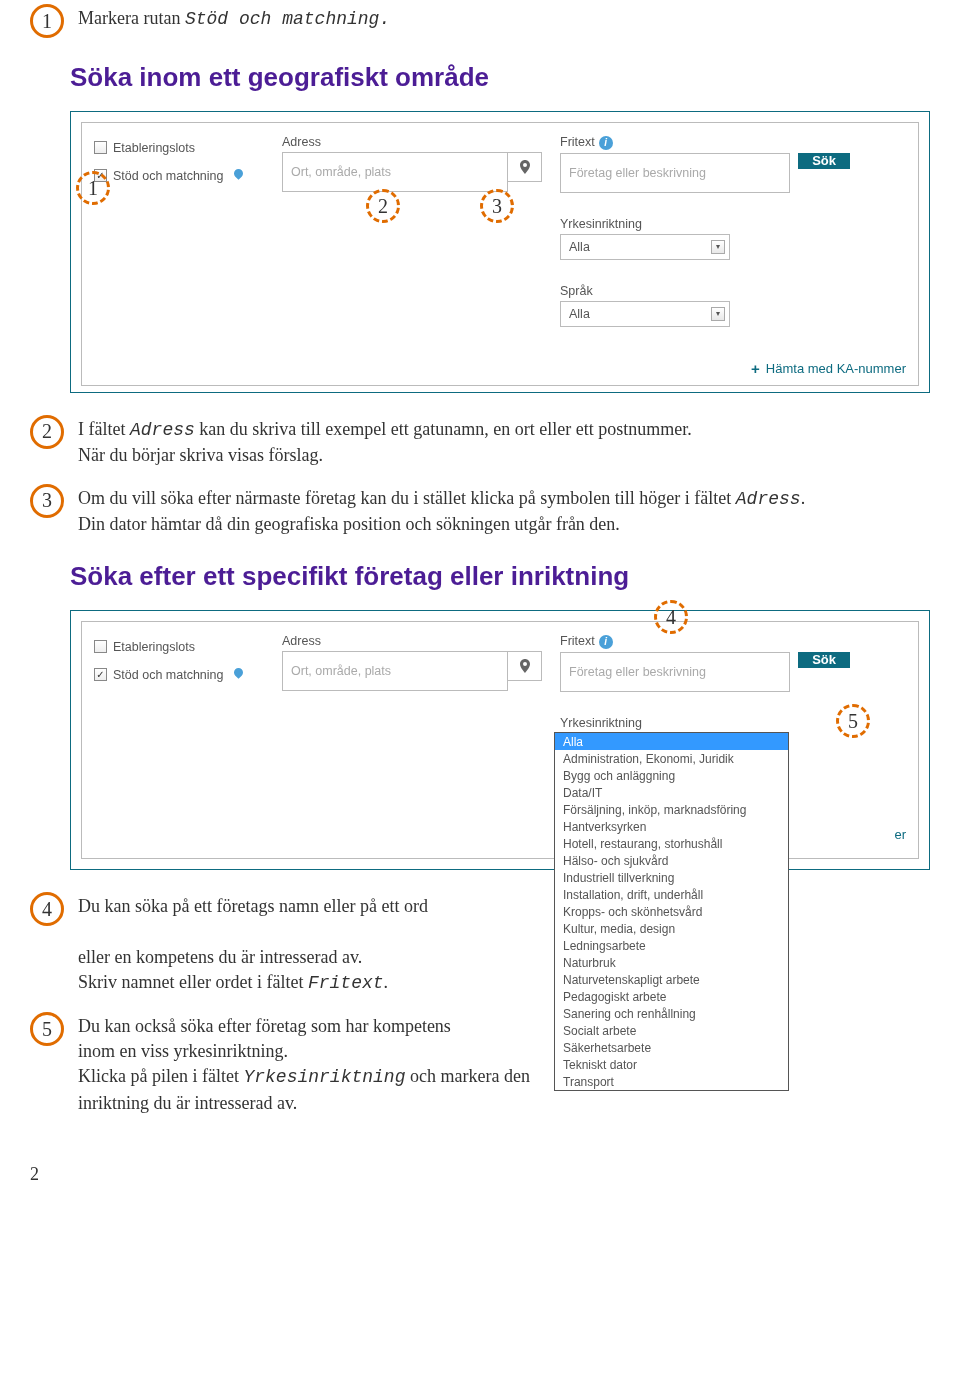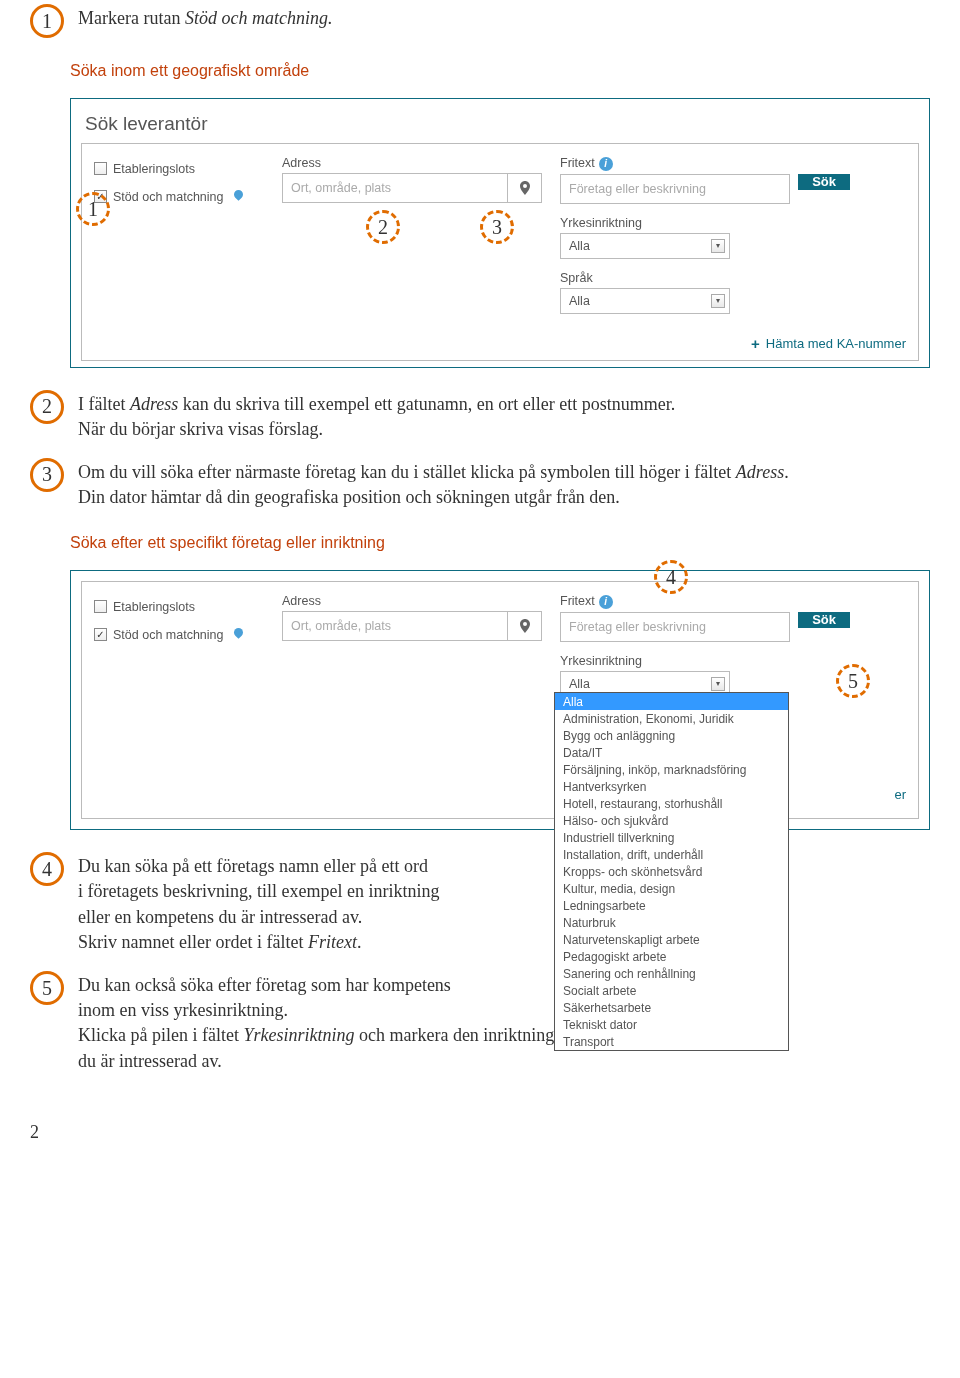--- a/index.html
+++ b/index.html
@@ -32,38 +32,38 @@
     width: 34px;
     height: 34px;
     border: 3px dashed #e06c00;
     border-radius: 50%;
     font-size: 20px;
     color: #333;
     font-family: Georgia, serif;
     flex-shrink: 0;
   }
   .section-heading {
-    color: #c2410c;
+    color: #4c1d95;
     font-family: Arial, sans-serif;
-    font-size: 16px;
-    font-weight: normal;
+    font-size: 26px;
+    font-weight: bold;
     margin: 24px 0 18px 40px;
   }
   .body-row {
     display: flex;
     align-items: flex-start;
     gap: 14px;
     margin: 0 0 16px 0;
   }
   .body-text {
     font-size: 18px;
     line-height: 1.4;
     padding-top: 2px;
   }
-  .body-text .italic { font-style: italic; }
+  .body-text .italic { font-style: italic; font-family: Liberation Mono, monospace; }
   .panel {
     border: 1px solid #0d6b80;
     background: #fff;
     margin: 0 0 22px 40px;
     padding: 10px 10px 6px 10px;
     font-family: Arial, sans-serif;
     font-size: 13px;
     color: #444;
     position: relative;
   }
@@ -105,21 +105,21 @@
   }
   .lbl {
     font-size: 12.5px;
     color: #555;
     display: block;
     margin-bottom: 3px;
   }
   .col-addr { flex: 1; max-width: 260px; }
   .input-group { display: flex; }
   .text-input {
-    height: 30px;
+    height: 40px;
     border: 1px solid #bbb;
     padding: 0 8px;
     font-size: 12.5px;
     color: #aaa;
     display: flex;
     align-items: center;
     background: #fff;
     flex: 1;
   }
   .pin-btn {
@@ -157,21 +157,21 @@
   }
   .tri {
     font-size: 8px;
     border: 1px solid #aaa;
     width: 14px; height: 14px;
     display: inline-flex;
     align-items: center;
     justify-content: center;
     background: linear-gradient(#fff,#e8e8e8);
   }
-  .field-block { margin-bottom: 12px; }
+  .field-block { margin-bottom: 24px; }
   .ka-link {
     position: absolute;
     right: 12px;
     bottom: 8px;
     font-size: 13px;
     color: #0d6b80;
     display: flex;
     align-items: center;
     gap: 6px;
   }
@@ -228,21 +228,20 @@
 <div class="body-row" style="margin-top:4px;">
   <span class="step-circle">1</span>
   <div class="body-text">
     <span>Markera rutan </span><span class="italic">Stöd och matchning.</span>
   </div>
 </div>
 
 <h2 class="section-heading">Söka inom ett geografiskt område</h2>
 
 <div class="panel">
-  <div class="panel-title">Sök leverantör</div>
   <div class="panel-inner">
     <div class="form-row">
       <div class="col-checks">
         <div class="check-item">
           <span class="check-box"></span>
             <span>Etableringslots</span>
         </div>
         <div class="check-item">
           <span class="check-box">✓</span>
             <span>Stöd och matchning</span>
@@ -386,21 +385,21 @@
     </div>
   </div>
 </div>
 
 <div class="bottom-row" style="margin-top:6px;">
   <div class="bottom-left">
     <div class="body-row">
       <span class="step-circle">4</span>
       <div class="body-text">
         <span>Du kan söka på ett företags namn eller på ett ord</span><br>
-        <span>i företagets beskrivning, till exempel en inriktning</span><br>
+        <br>
         <span>eller en kompetens du är intresserad av.</span><br>
         <span>Skriv namnet eller ordet i fältet </span><span class="italic">Fritext</span><span>.</span>
       </div>
     </div>
     <div class="body-row" style="margin-top:14px;">
       <span class="step-circle">5</span>
       <div class="body-text" style="width:820px;">
         <span>Du kan också söka efter företag som har kompetens</span><br>
         <span>inom en viss yrkesinriktning.</span><br>
         <span>Klicka på pilen i fältet </span><span class="italic">Yrkesinriktning</span><span> och markera den inriktning du är intresserad av.</span>

